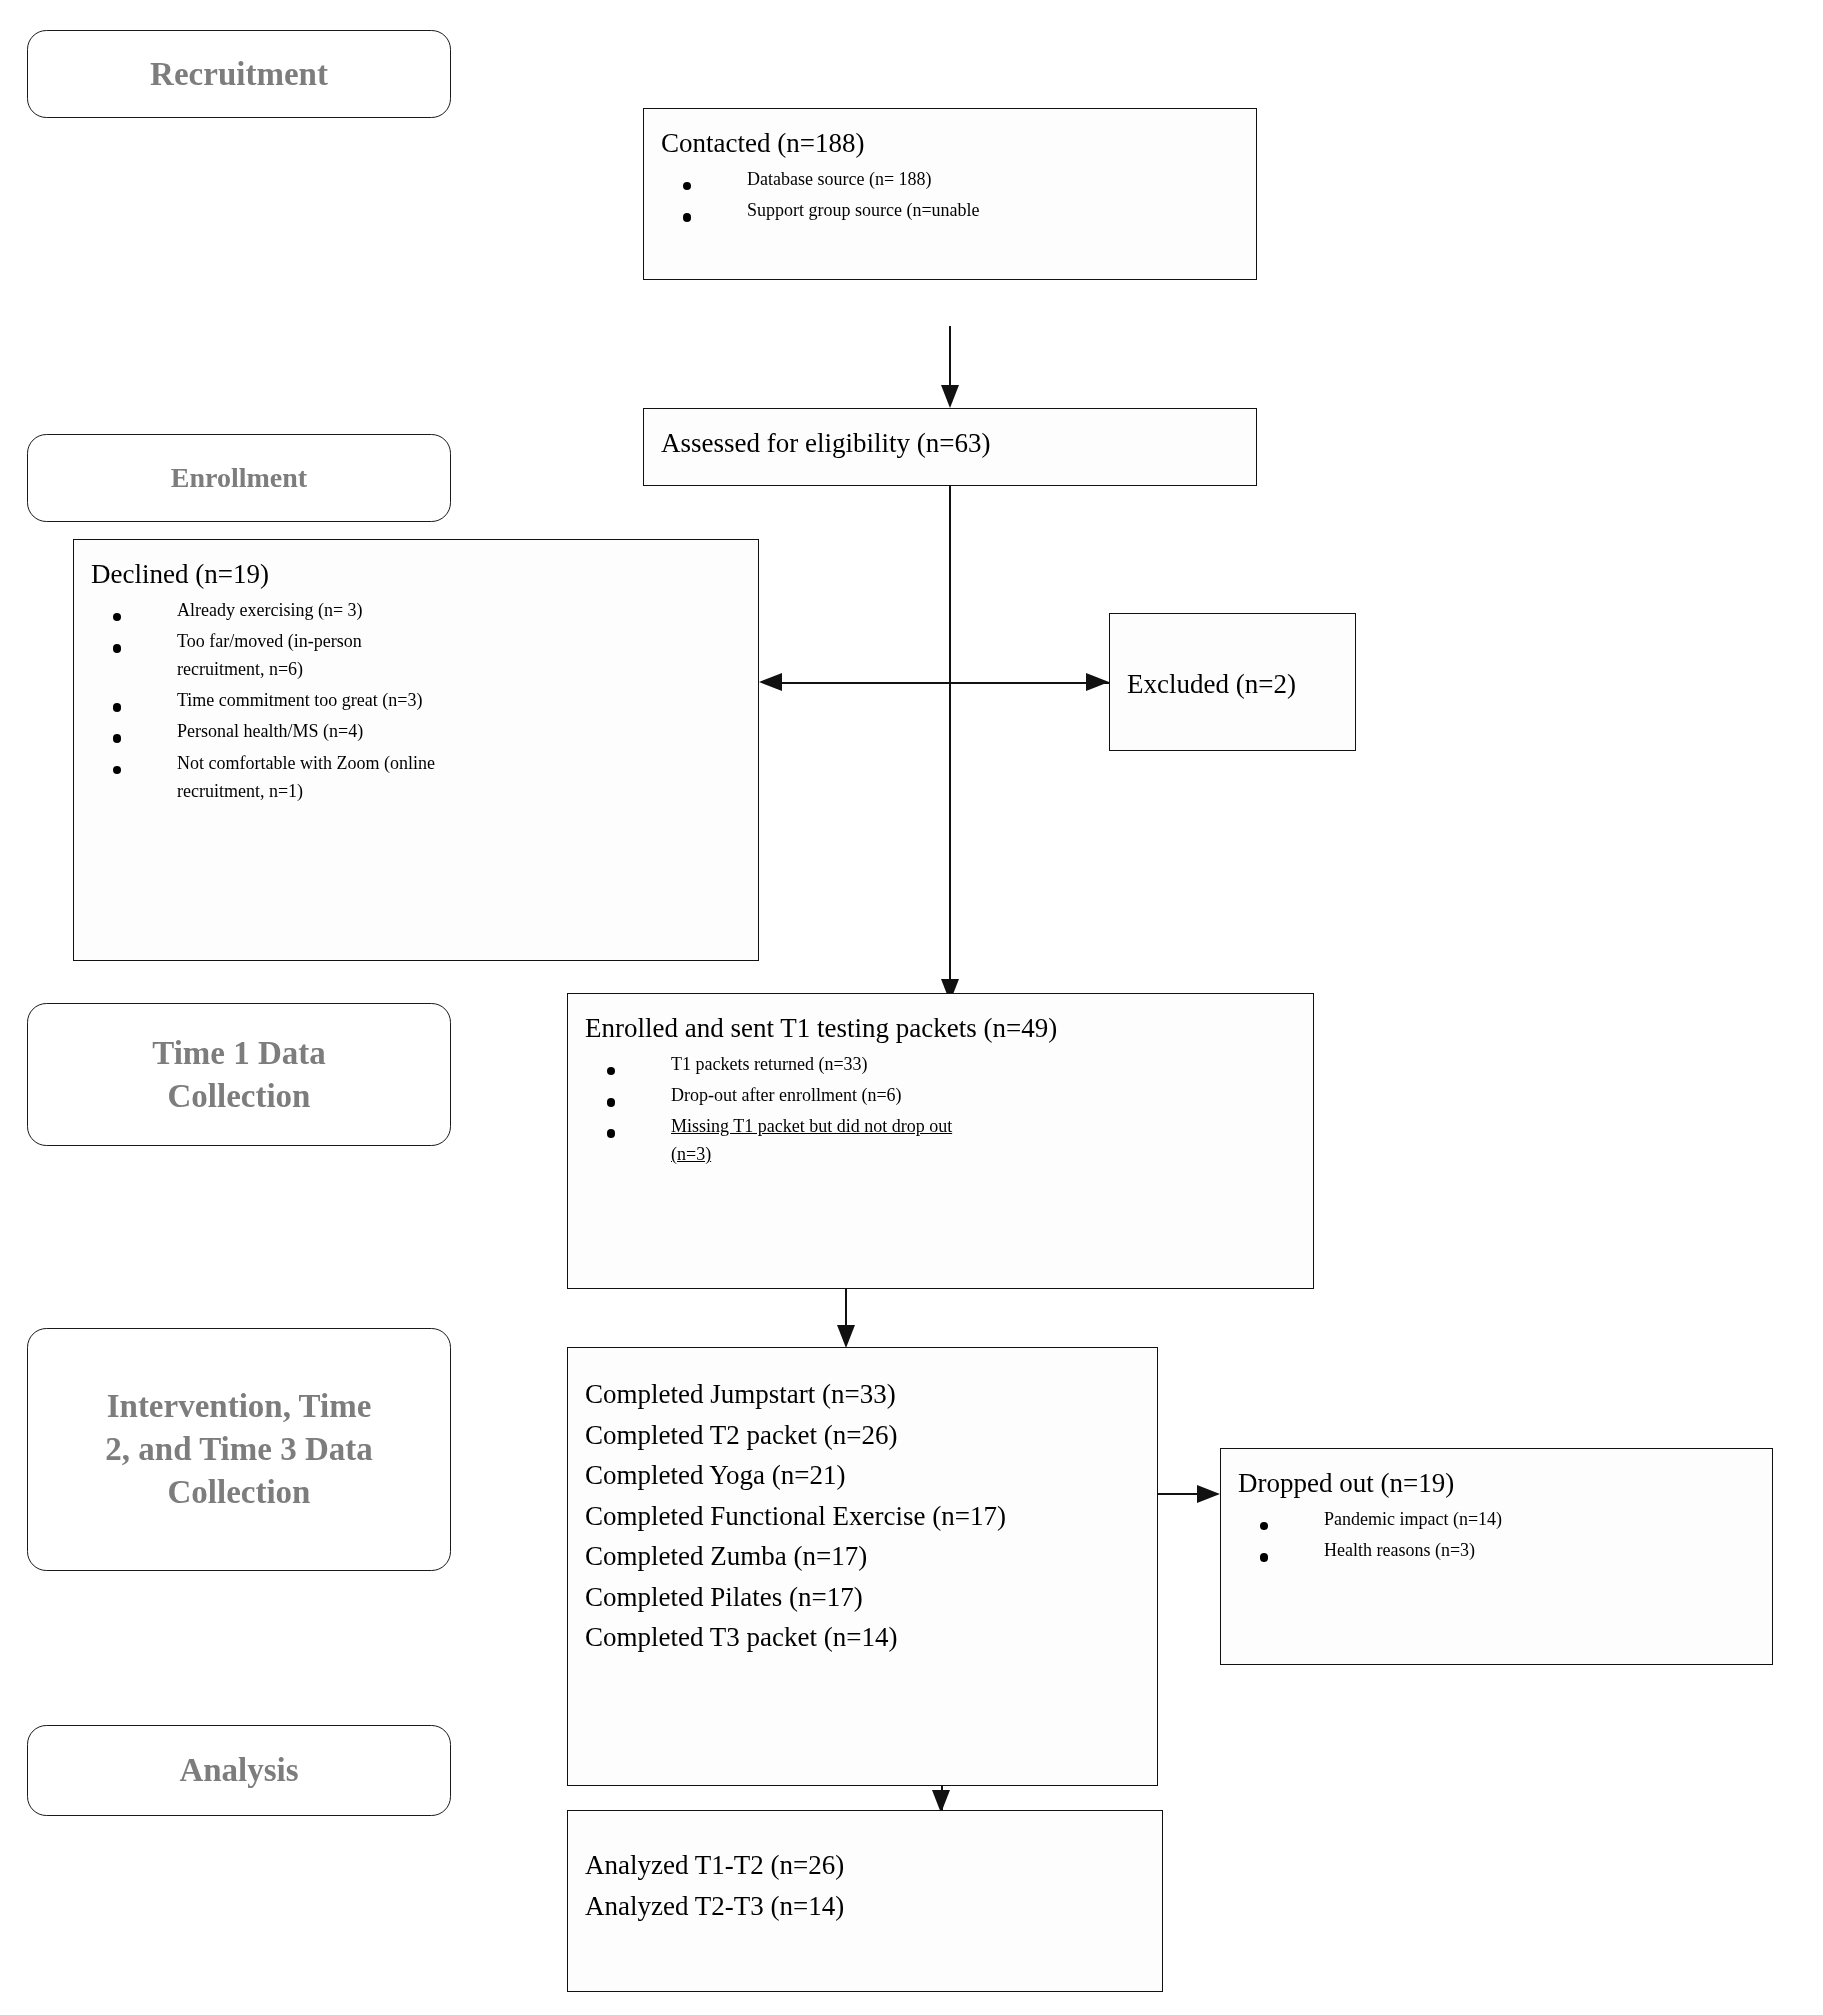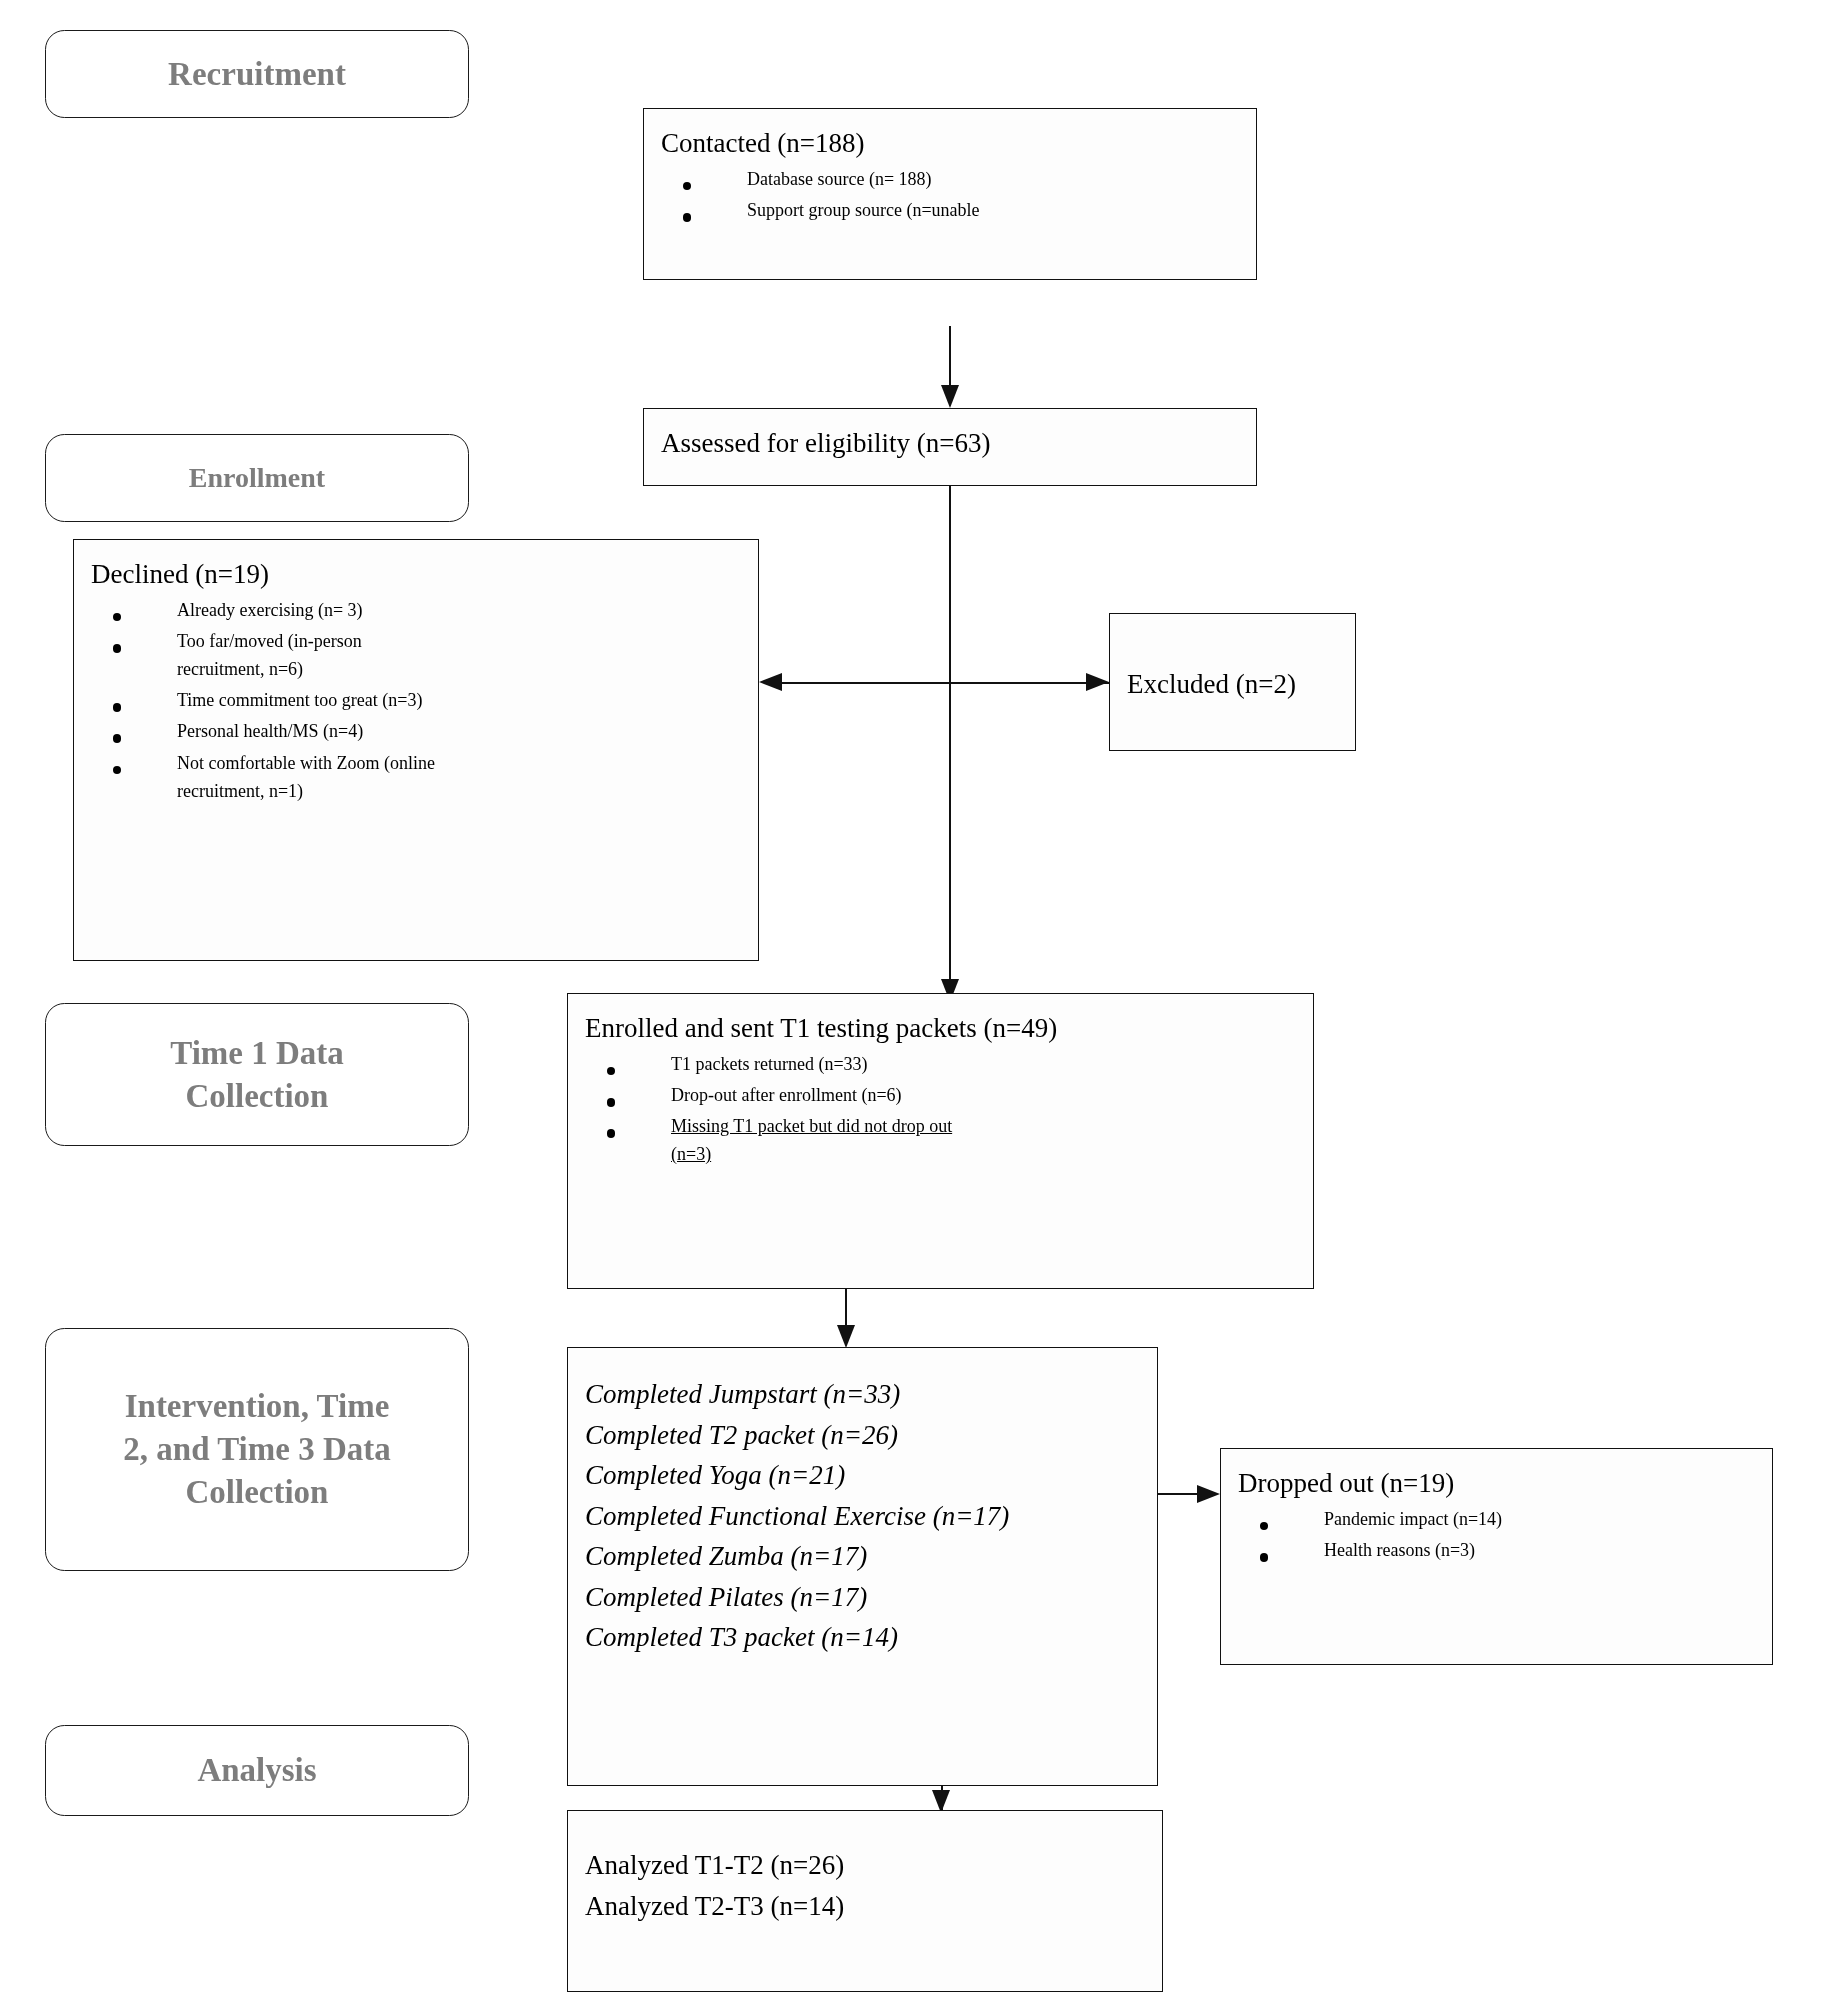--- a/index.html
+++ b/index.html
@@ -24,21 +24,20 @@
     border-radius: 19.4px;
     background: #ffffff;
     display: flex;
     align-items: center;
     justify-content: center;
     text-align: center;
     color: #7d7d7d;
     font-weight: bold;
     line-height: 1.30;
     padding: 3.4px 8px;
-    margin-left: 18px;
   }
 
   
   .node-box {
     position: absolute;
     box-sizing: border-box;
     border: 1.7px solid #111111;
     background: #fdfdfd;
     color: #000000;
     padding: 15px 17px 11.4px 17px;
@@ -184,21 +183,21 @@
       <li style="white-space:pre-line;"><span class="bullet-dot"></span><span>T1 packets returned (n=33)</span></li>
       <li style="white-space:pre-line;"><span class="bullet-dot"></span><span>Drop-out after enrollment (n=6)</span></li>
       <li style="white-space:pre-line;text-decoration:underline;"><span class="bullet-dot"></span><span>Missing T1 packet but did not drop out
 (n=3)</span></li>
     </ul>
   </div>
 
   <div class="vline" style="left:845px; top:1289px; height:40px;"></div>
   <div class="arrow-down" style="left:837px; top:1325px;"></div>
 
-  <div class="node-box" style="left:567px; top:1347px; width:591px; height:439px; padding-top:26px;font-style:italic;">
+  <div class="node-box" style="left:567px; top:1347px; width:591px; height:439px; padding-top:26px;">
     <div class="node-line">Completed Jumpstart (n=33)</div>
     <div class="node-line">Completed T2 packet (n=26)</div>
     <div class="node-line">Completed Yoga (n=21)</div>
     <div class="node-line">Completed Functional Exercise (n=17)</div>
     <div class="node-line">Completed Zumba (n=17)</div>
     <div class="node-line">Completed Pilates (n=17)</div>
     <div class="node-line">Completed T3 packet (n=14)</div>
   </div>
 
   <div class="hline" style="left:1158px; top:1493px; width:41px;"></div>

